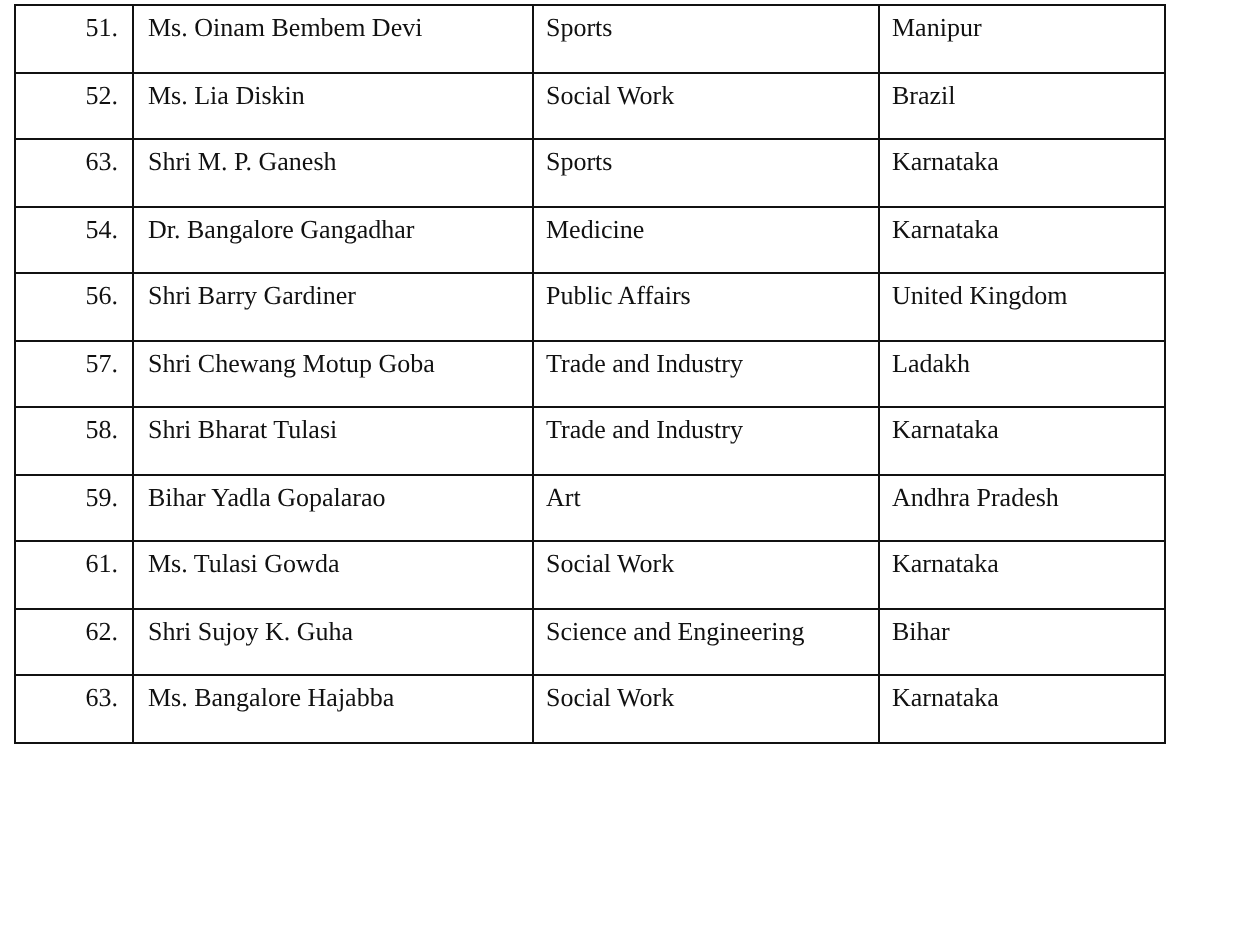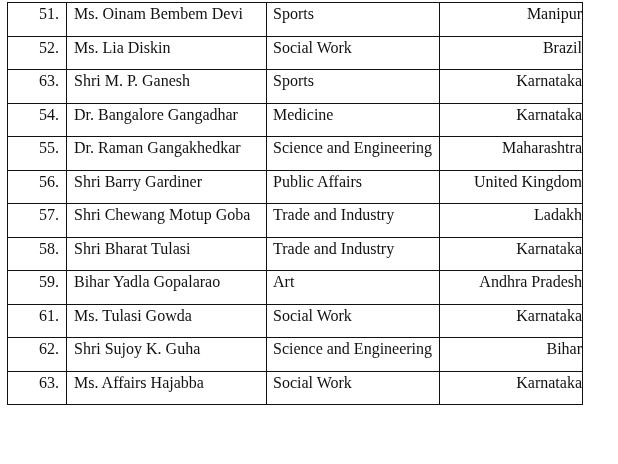--- a/index.html
+++ b/index.html
@@ -1,30 +1,30 @@
 <!DOCTYPE html>
 <html><head>
 <meta charset="utf-8">
 <style>
   html, body { margin: 0; padding: 0; background: #ffffff; }
   body { width: 618px; height: 464px; overflow: hidden; position: relative; }
   table.awards {
     position: absolute; left: 7px; top: 2px;
     border-collapse: collapse;
     font-family: "Liberation Serif", "DejaVu Serif", serif;
-    font-size: 16px; color: #111;
+    font-size: 13px; color: #111;
   }
   table.awards td {
     border: 1.5px solid #111;
     height: 33.5px; padding: 0; vertical-align: top;
   }
   td.sno { width: 59px; text-align: right; padding-right: 7px !important; box-sizing: border-box; }
   td.name { width: 200px; padding-left: 7px !important; box-sizing: border-box; }
   td.field { width: 173px; padding-left: 6px !important; box-sizing: border-box; }
-  td.state { width: 143px; padding-left: 6px !important; box-sizing: border-box; text-align: right; }
+  td.state { width: 143px; padding-left: 6px !important; box-sizing: border-box; }
   td span { display: block; padding-top: 2px; line-height: 18px; white-space: nowrap; }
 </style>
 </head>
 <body>
 
 <table class="awards">
   <tbody id="tbody">
       <tr>
         <td class="sno">
           <span>51.</span>
@@ -72,34 +72,20 @@
           <span>54.</span>
         </td>
         <td class="name">
           <span>Dr. Bangalore Gangadhar</span>
         </td>
         <td class="field">
           <span>Medicine</span>
         </td>
         <td class="state">
           <span>Karnataka</span>
-        </td>
-      </tr>
-      <tr>
-        <td class="sno">
-          <span>55.</span>
-        </td>
-        <td class="name">
-          <span>Dr. Raman Gangakhedkar</span>
-        </td>
-        <td class="field">
-          <span>Science and Engineering</span>
-        </td>
-        <td class="state">
-          <span>Maharashtra</span>
         </td>
       </tr>
       <tr>
         <td class="sno">
           <span>56.</span>
         </td>
         <td class="name">
           <span>Shri Barry Gardiner</span>
         </td>
         <td class="field">
@@ -177,21 +163,21 @@
         </td>
         <td class="state">
           <span>Bihar</span>
         </td>
       </tr>
       <tr>
         <td class="sno">
           <span>63.</span>
         </td>
         <td class="name">
-          <span>Ms. Affairs Hajabba</span>
+          <span>Ms. Bangalore Hajabba</span>
         </td>
         <td class="field">
           <span>Social Work</span>
         </td>
         <td class="state">
           <span>Karnataka</span>
         </td>
       </tr>
     </tbody>
 </table>

